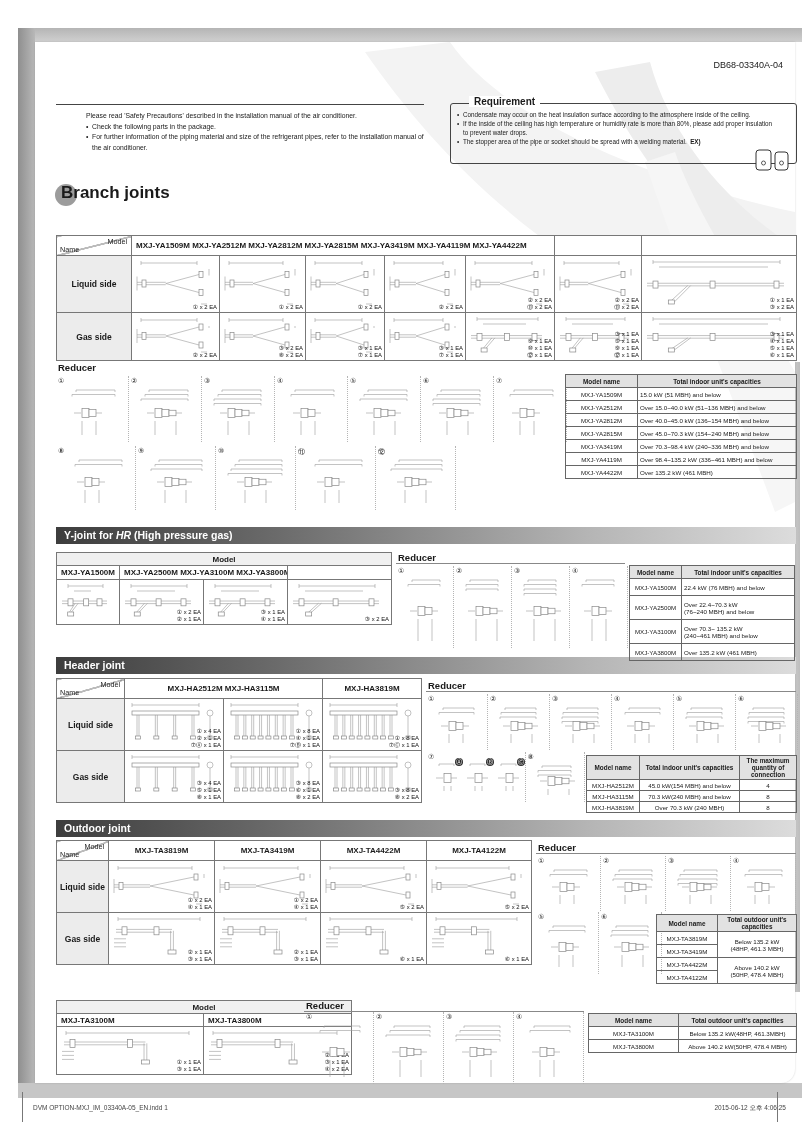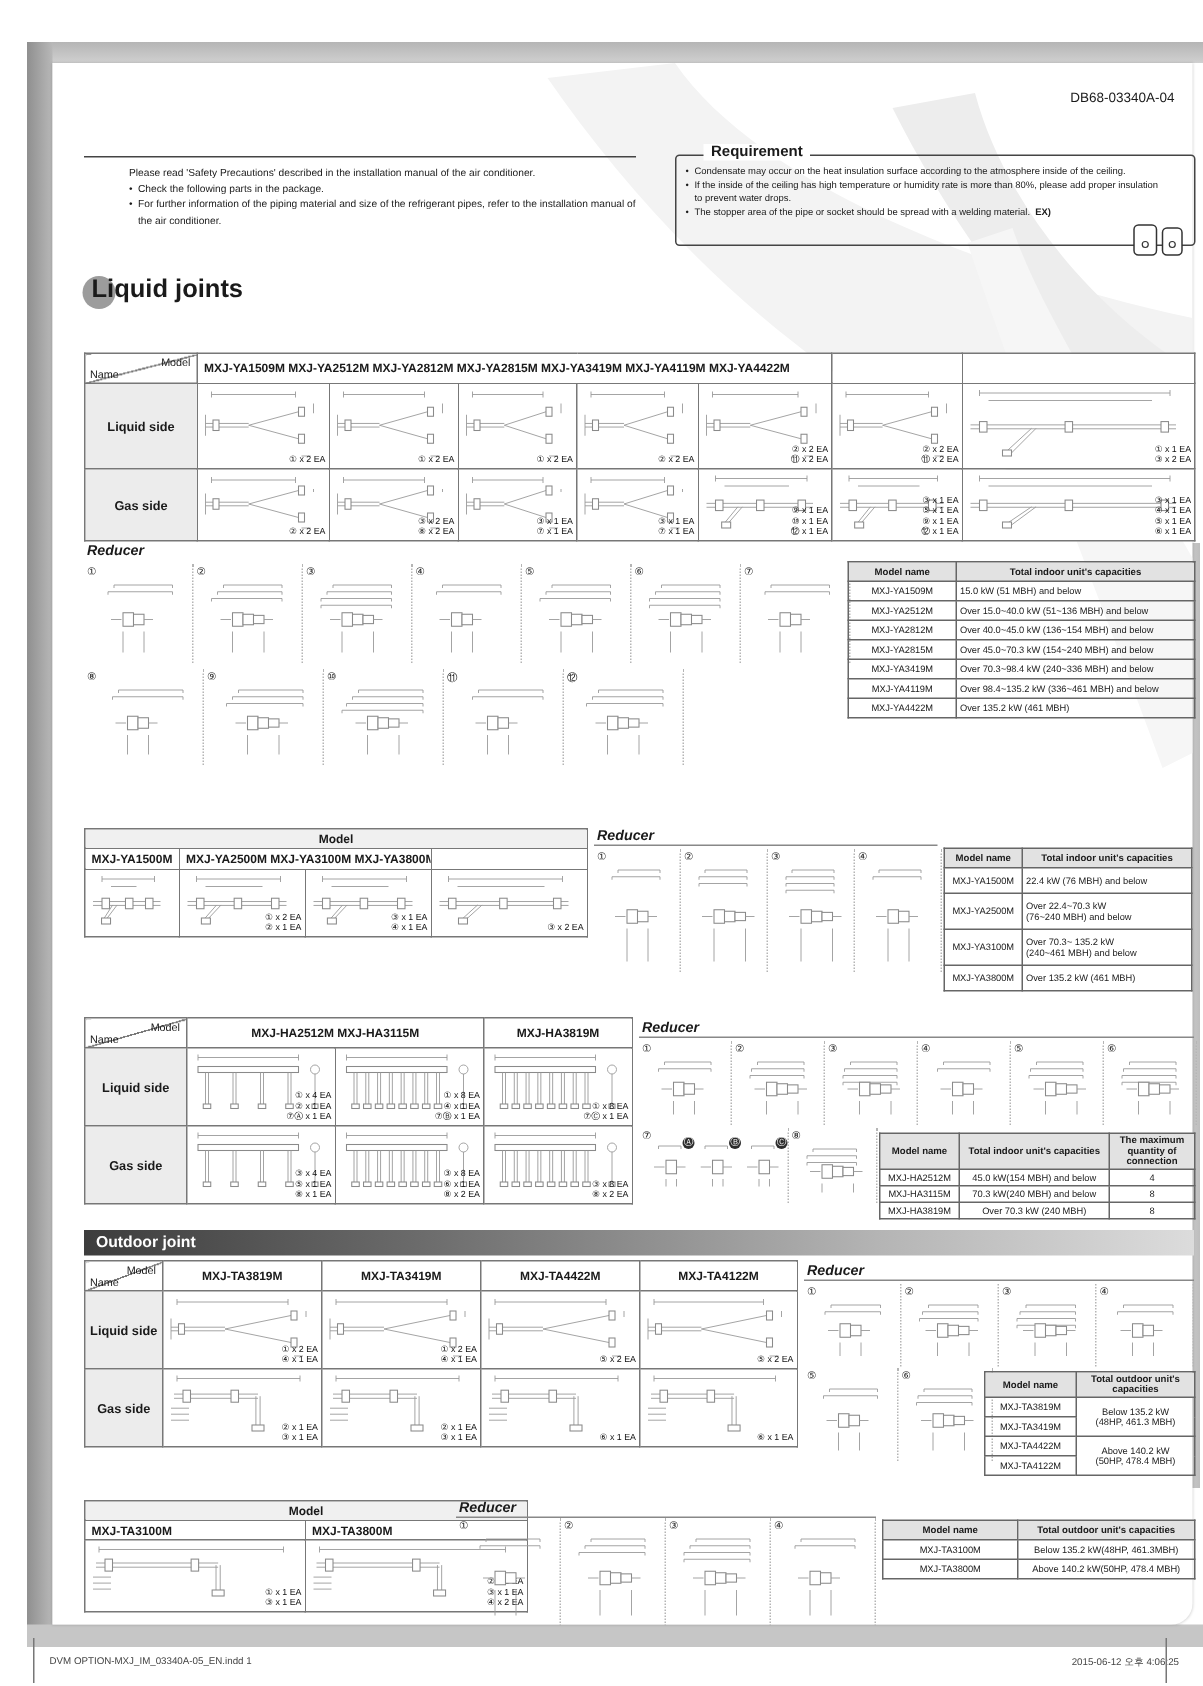--- a/index.html
+++ b/index.html
@@ -40,21 +40,21 @@
   table.joint th,table.joint td{border:1px solid #777;padding:0;position:relative;overflow:hidden;}
   .modelhead{font-size:8px;font-weight:bold;text-align:left;padding-left:4px !important;white-space:nowrap;background:#fff;}
   .modelhead.c{text-align:center;padding-left:0 !important;}
   .diag-nm{position:absolute;left:3px;bottom:1px;font-size:7.2px;font-weight:normal;}
   .diag-md{position:absolute;right:4px;top:1px;font-size:7.2px;font-weight:normal;}
   .diagX{background-image:linear-gradient(to bottom right,transparent calc(50% - .5px),#777 calc(50% - .5px),#777 calc(50% + .5px),transparent calc(50% + .5px));}
   .rowlab{background:#ececec;font-size:8.5px;font-weight:bold;text-align:center;}
   .dcell{background:#fff;}
   .ea{position:absolute;right:2px;bottom:1px;text-align:right;font-size:5.9px;line-height:1.18;color:#111;}
   
-  .red-label{position:absolute;left:2px;top:0;font-size:9.5px;font-weight:bold;font-style:italic;}
+  .red-label{position:absolute;left:2px;top:0;font-size:9.5px;font-weight:bold;}
   .red-rule{position:absolute;left:0;top:11px;height:1px;background:#888;}
   .red-row{position:absolute;display:flex;}
   .red-item{position:relative;border-right:1px dotted #b5b5b5;}
   .red-num{position:absolute;top:1px;left:2px;font-size:7px;color:#222;}
   .vlet{display:inline-block;font-size:6.5px;line-height:8px;width:8px;height:8px;text-align:center;background:#2d2d2d;color:#fff;border-radius:50%;}
   
   table.cap{border-collapse:collapse;table-layout:fixed;}
   table.cap th,table.cap td{border:1px solid #666;font-size:6.2px;padding:1px 2px;text-align:center;overflow:hidden;}
   table.cap th{background:#e2e2e2;font-weight:bold;font-size:6.4px;}
   table.cap td.l{text-align:left;}
@@ -112,23 +112,25 @@
     <svg class="ex-icons" width="40" height="26" viewBox="0 0 40 26">
       <rect x="2" y="3" width="15" height="20" rx="3" fill="#fff" stroke="#333" stroke-width="1"></rect>
       <rect x="21" y="5" width="13" height="18" rx="3" fill="#fff" stroke="#333" stroke-width="1"></rect>
       <circle cx="9.5" cy="16" r="2" fill="none" stroke="#333" stroke-width="0.8"></circle>
       <circle cx="27.5" cy="16" r="2" fill="none" stroke="#333" stroke-width="0.8"></circle>
     </svg>
   </div>
 
   <div class="branch-heading">
     <span class="bh-circ"></span>
-    <span class="bh-text">Liquid joints</span>
+    <span class="bh-text">Branch joints</span>
   </div>
 
+  <div class="bar" style="top:485px"><span>Y-joint for </span><span class="hr-it">HR</span><span> (High pressure gas)</span></div>
+  <div class="bar" style="top:615px"><span>Header joint</span><span class="hr-it"></span><span></span></div>
   <div class="bar" style="top:778px"><span>Outdoor joint</span><span class="hr-it"></span><span></span></div>
 
   <div class="abs" id="yj-table">
       <table class="joint" style="width:740px">
         <colgroup>
           <col style="width:75px">
           <col style="width:88px">
           <col style="width:86px">
           <col style="width:79px">
           <col style="width:81px">

